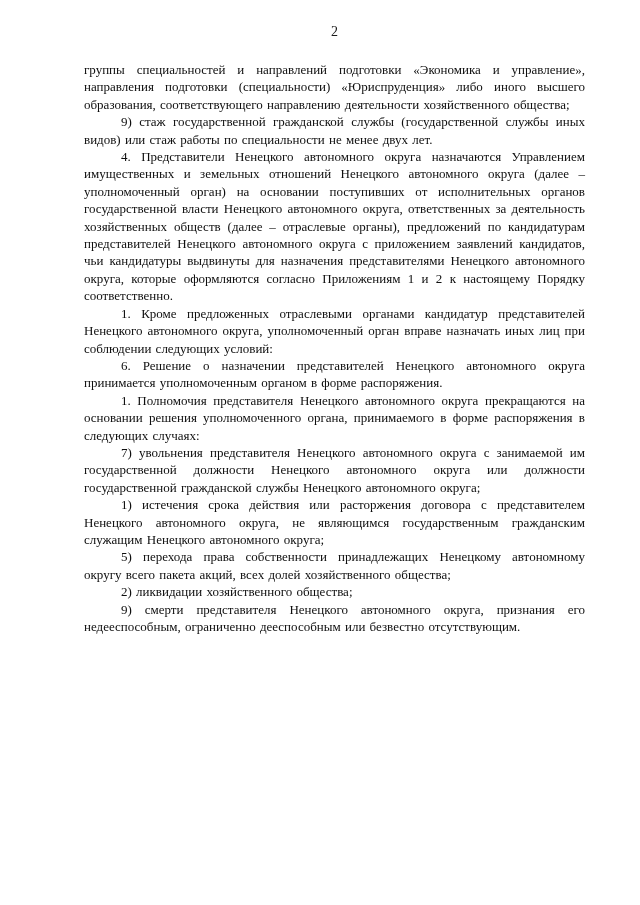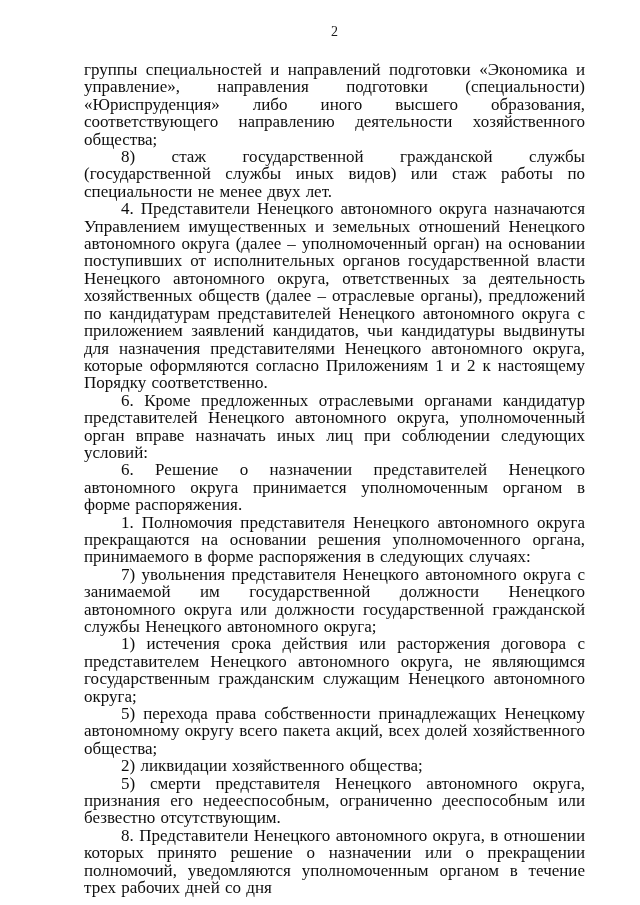--- a/index.html
+++ b/index.html
@@ -21,21 +21,21 @@
     margin: 0 0 0 84px;
     padding-top: 24px;
     text-align: center;
     font-size: 14px;
     line-height: 16px;
     color: #1a1a1a;
   }
   .doc-body {
     width: 501px;
     margin: 21px 0 0 84px;
-    font-size: 17px;
+    font-size: 13px;
     line-height: 17.4px;
     text-align: justify;
     color: #0e0e0e;
   }
   .doc-body p {
     margin: 0;
     padding: 0;
     text-indent: 37px;
     word-spacing: 1px;
   }
@@ -43,25 +43,24 @@
     text-indent: 0;
   }
 </style>
 </head>
 <body>
 
 <div class="page">
   <div class="page-number">2</div>
   <div class="doc-body">
     <p class="continuation">группы специальностей и направлений подготовки «Экономика и управление», направления подготовки (специальности) «Юриспруденция» либо иного высшего образования, соответствующего направлению деятельности хозяйственного общества;</p>
-    <p>8) стаж государственной гражданской службы (государственной службы иных видов) или стаж работы по специальности не менее двух лет.</p>
+    <p>9) стаж государственной гражданской службы (государственной службы иных видов) или стаж работы по специальности не менее двух лет.</p>
     <p>4. Представители Ненецкого автономного округа назначаются Управлением имущественных и земельных отношений Ненецкого автономного округа (далее – уполномоченный орган) на основании поступивших от исполнительных органов государственной власти Ненецкого автономного округа, ответственных за деятельность хозяйственных обществ (далее – отраслевые органы), предложений по кандидатурам представителей Ненецкого автономного округа с приложением заявлений кандидатов, чьи кандидатуры выдвинуты для назначения представителями Ненецкого автономного округа, которые оформляются согласно Приложениям 1 и 2 к настоящему Порядку соответственно.</p>
-    <p>6. Кроме предложенных отраслевыми органами кандидатур представителей Ненецкого автономного округа, уполномоченный орган вправе назначать иных лиц при соблюдении следующих условий:</p>
+    <p>1. Кроме предложенных отраслевыми органами кандидатур представителей Ненецкого автономного округа, уполномоченный орган вправе назначать иных лиц при соблюдении следующих условий:</p>
     <p>6. Решение о назначении представителей Ненецкого автономного округа принимается уполномоченным органом в форме распоряжения.</p>
     <p>1. Полномочия представителя Ненецкого автономного округа прекращаются на основании решения уполномоченного органа, принимаемого в форме распоряжения в следующих случаях:</p>
     <p>7) увольнения представителя Ненецкого автономного округа с занимаемой им государственной должности Ненецкого автономного округа или должности государственной гражданской службы Ненецкого автономного округа;</p>
     <p>1) истечения срока действия или расторжения договора с представителем Ненецкого автономного округа, не являющимся государственным гражданским служащим Ненецкого автономного округа;</p>
     <p>5) перехода права собственности принадлежащих Ненецкому автономному округу всего пакета акций, всех долей хозяйственного общества;</p>
     <p>2) ликвидации хозяйственного общества;</p>
-    <p>5) смерти представителя Ненецкого автономного округа, признания его недееспособным, ограниченно дееспособным или безвестно отсутствующим.</p>
-    <p>8. Представители Ненецкого автономного округа, в отношении которых принято решение о назначении или о прекращении полномочий, уведомляются уполномоченным органом в течение трех рабочих дней со дня</p>
+    <p>9) смерти представителя Ненецкого автономного округа, признания его недееспособным, ограниченно дееспособным или безвестно отсутствующим.</p>
   </div>
 </div>
 
 </body></html>

